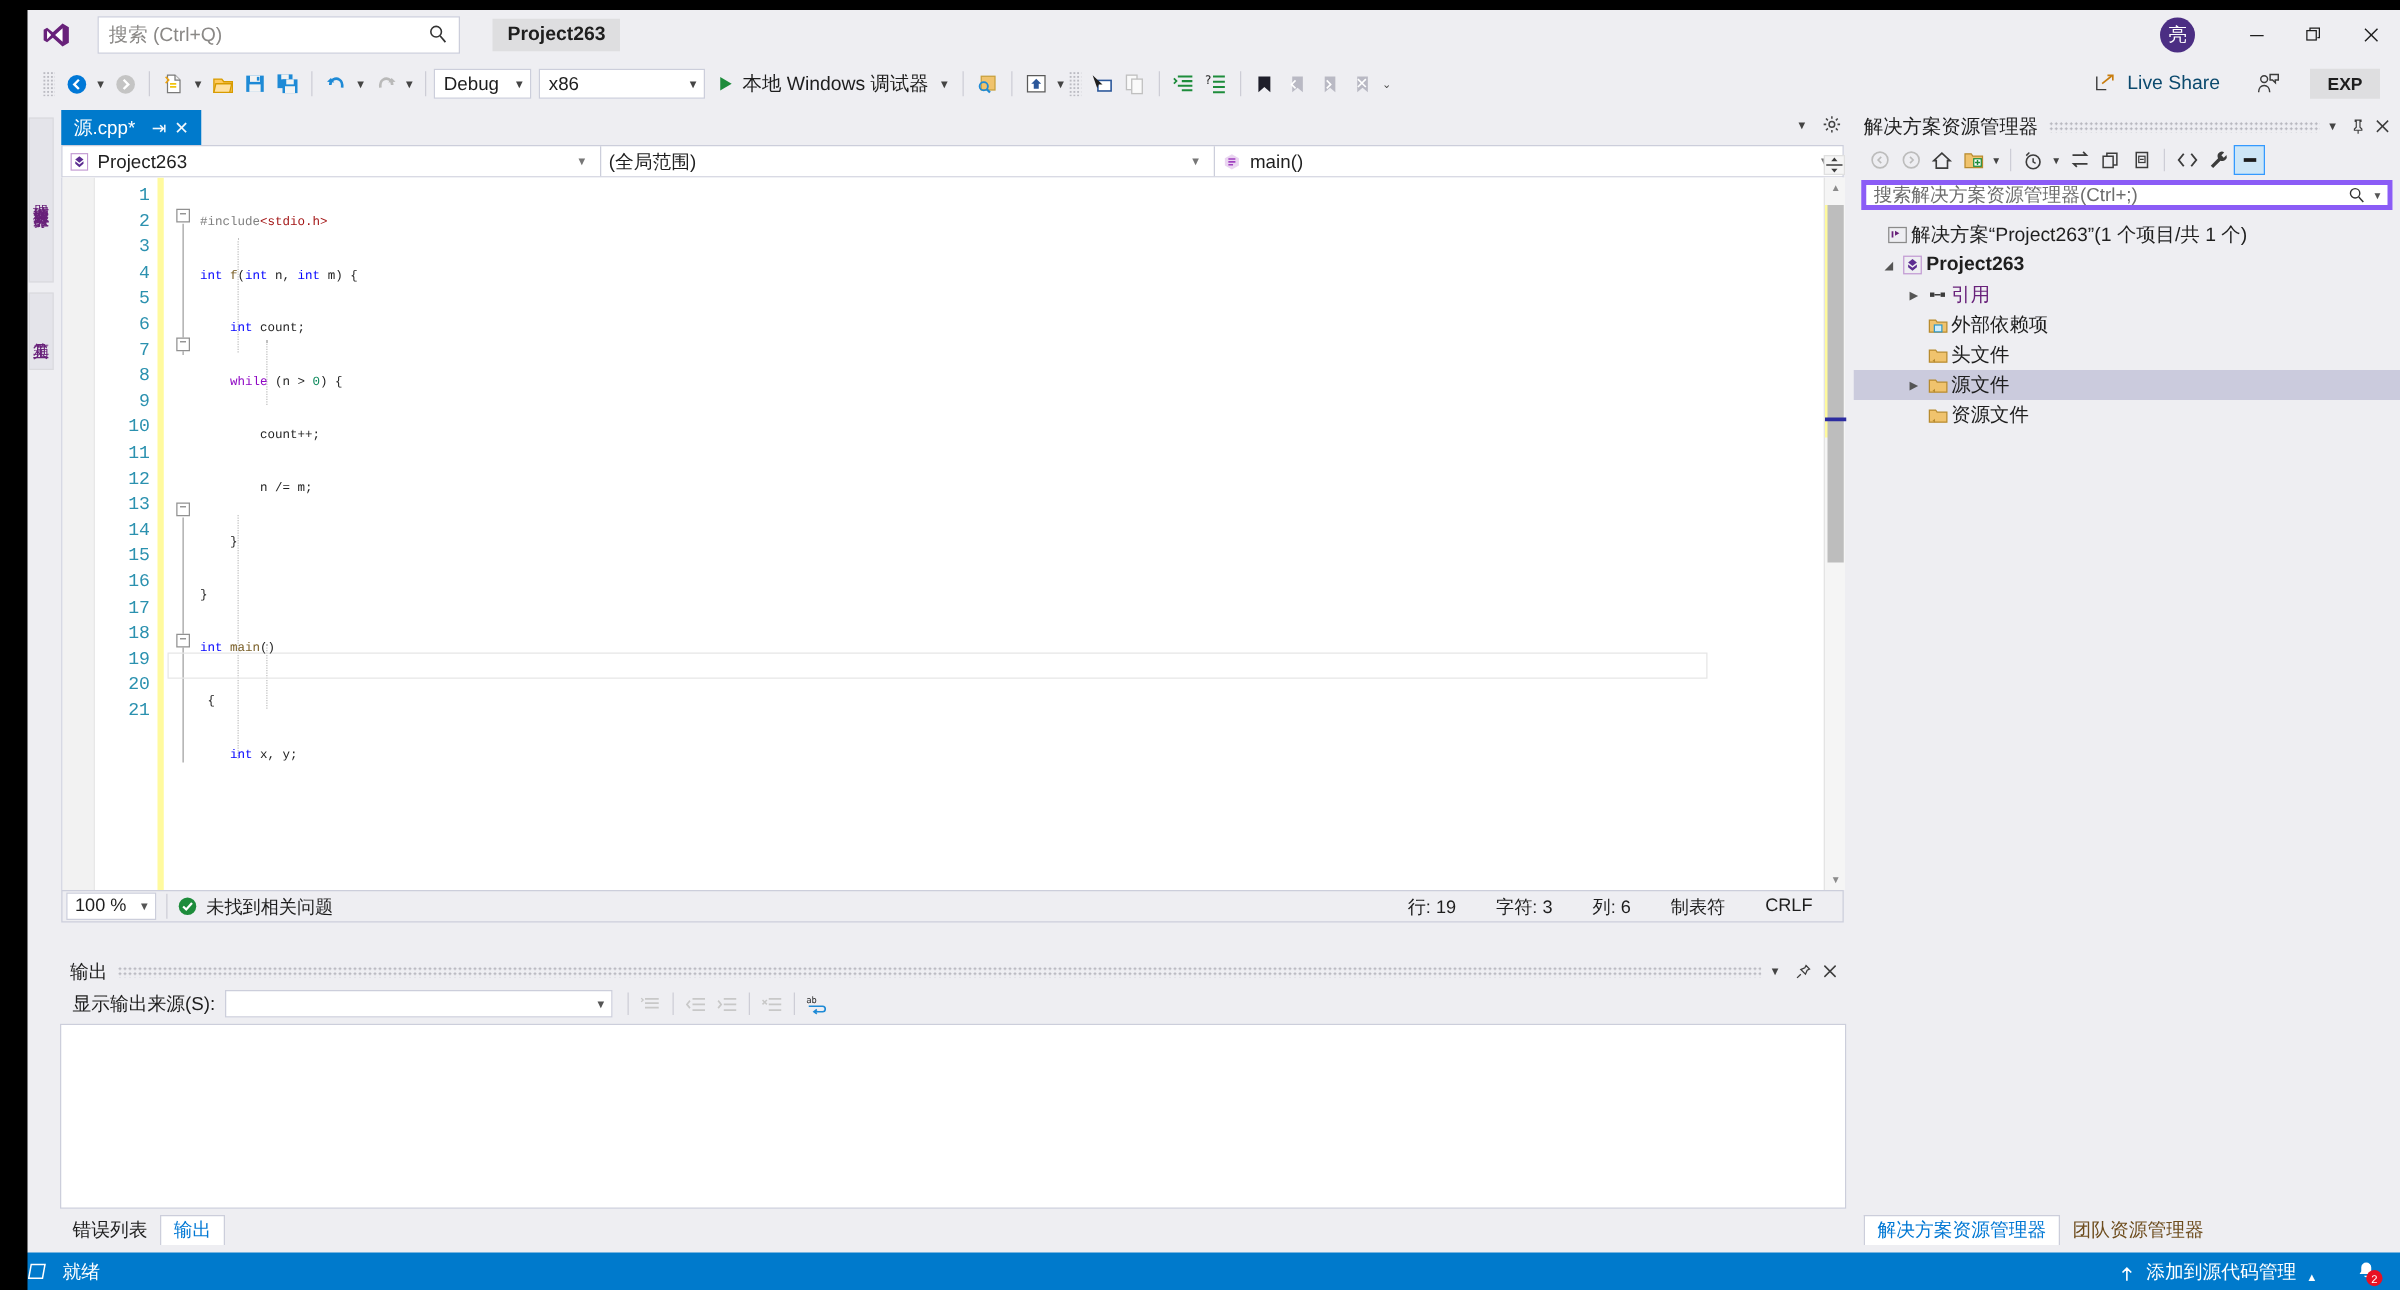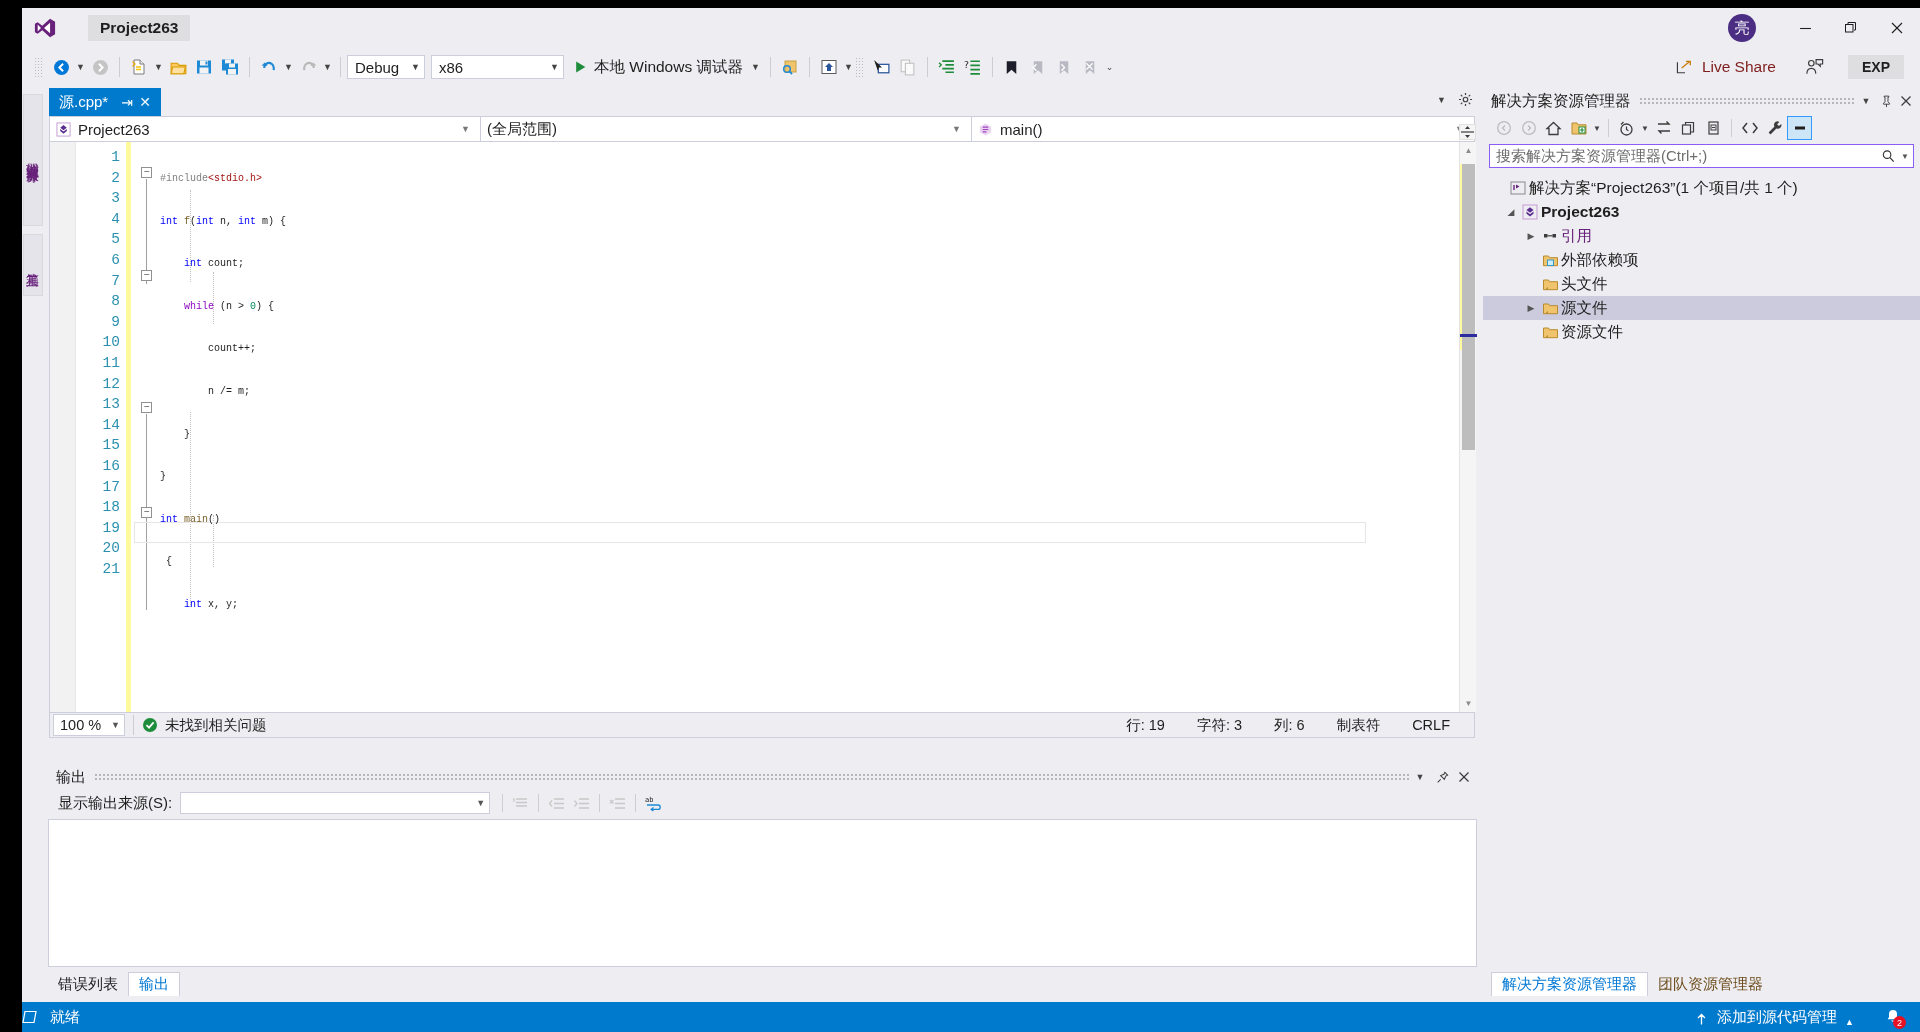--- a/index.html
+++ b/index.html
@@ -58,21 +58,21 @@
   .tb-caret { width:13px; height:26px; display:flex; align-items:center; justify-content:center; font-size:9px; color:#444;}
   .tb-sep { width:1px; height:20px; background:#cdcdd6; margin:0 6px; }
   .tb-combo {
     height:24px; border:1px solid #cccedb; background:#fff; display:flex; align-items:center;
     padding:0 4px 0 7px; font-size:15px; margin-right:6px;
   }
   .tb-combo .cval { white-space:nowrap; }
   .tb-combo .carr { margin-left:auto; padding-left:10px; font-size:9px; color:#444; }
   .tb-run { display:flex; align-items:center; padding:0 4px; height:26px; font-size:15.5px; white-space:nowrap;}
   .tb-right { margin-left:auto; display:flex; align-items:center; padding-right:16px; }
-  .liveshare { display:flex; align-items:flex-end; font-size:15.5px; color:#7f1d1d; margin-right:26px;}
+  .liveshare { display:flex; align-items:flex-start; font-size:15.5px; color:#0c4a6e; margin-right:26px;}
   .expbtn { background:#dedee0; padding:4px 14px; font-weight:bold; font-size:14px; }
 
   
   .leftdock { position:absolute; left:22px; top:88px; width:22px; height:910px; background:#eeeef2; }
   .vtab {
     position:absolute; left:1px; width:20px; background:#e4e4ea; border:1px solid #dadade;
     writing-mode:vertical-rl; text-orientation:upright;
     font-size:13px; letter-spacing:-1px; color:#68217a; text-align:center;
     padding:5px 0; line-height:19px; white-space:nowrap; overflow:hidden;
   }
@@ -170,21 +170,21 @@
   .sln { position:absolute; left:1483px; top:88px; width:437px; height:910px; background:#eeeef2; }
   .sln-head { height:26px; display:flex; align-items:center; padding:0 4px 0 8px; }
   .sln-title { font-size:15.5px; color:#1e1e1e; margin-right:8px; white-space:nowrap;}
   .sln-dots { flex:1; height:9px; background-image:radial-gradient(#b5b5bd 1px, transparent 1px); background-size:4px 4px;}
   .sln-hicon { width:20px; height:22px; display:flex; align-items:center; justify-content:center; font-size:13px; color:#444;}
   .sln-tools { height:28px; display:flex; align-items:center; padding-left:8px; }
   .st-ico { width:25px; height:24px; display:flex; align-items:center; justify-content:center;}
   .st-ico.active { border:1px solid #3399ff; background:#cde6f7;}
   .st-caret { width:12px; height:24px; display:flex; align-items:center; justify-content:center; font-size:8px; color:#444;}
   .st-sep { width:1px; height:18px; background:#cdcdd6; margin:0 5px; }
-  .sln-search { margin:2px 6px 0 6px; height:24px; background:#fff; border:1px solid #8b5cf6; display:flex; align-items:center; padding:0 4px 0 6px;}
+  .sln-search { margin:2px 6px 0 6px; height:24px; background:#fff; border:4px solid #8b5cf6; display:flex; align-items:center; padding:0 4px 0 6px;}
   .sln-search .ph { color:#6d6d6d; font-size:15px;}
   .sln-tree { position:absolute; left:0; top:88px; width:437px; }
   .tr-row { height:24px; display:flex; align-items:center; font-size:15.5px; white-space:nowrap;}
   .tr-row.sel { background:#cbcbdd; }
   .tr-exp { width:16px; text-align:center; font-size:9px; color:#555; }
   .tr-ico { width:22px; display:flex; align-items:center; justify-content:center;}
   .sln-tabs { position:absolute; left:0; bottom:2px; display:flex; align-items:flex-end; padding-left:8px;}
   .sln-tab { height:24px; padding:0 10px; font-size:15px; display:flex; align-items:center;}
   .sln-tab.active { background:#fff; border:1px solid #cccedb; border-bottom:none; color:#0078d4;}
   .sln-tab.team { color:#6e4d1e; }
@@ -216,20 +216,29 @@
   <div class="titlebar">
     <div class="vs-logo">
       <svg width="22" height="22" viewBox="0 0 24 24">
         <path d="M17.5 2 23 5.2v13.6L17.5 22 9 14.5 4 18.3 1 16.6V7.4L4 5.7l5 3.8z" fill="#68217a"></path>
         <path d="M17.5 6.2v11.6L11 12z" fill="#fff"></path>
         <path d="M4 8.2v7.6L7.6 12z" fill="#fff"></path>
       </svg>
     </div>
 
 
+    <div class="searchbox">
+      <span class="ph">搜索 (Ctrl+Q)</span>
+      <span class="mag">
+        <svg width="17" height="17" viewBox="0 0 16 16">
+            <circle cx="6.5" cy="6" r="4" fill="none" stroke="#333" stroke-width="1.2"></circle>
+            <line x1="9.6" y1="9.2" x2="13.5" y2="13.8" stroke="#333" stroke-width="1.3"></line>
+          </svg>
+      </span>
+    </div>
 
     <div class="projtag">Project263</div>
 
     <div class="titleright">
       <div class="avatar">亮</div>
       <div class="wbtn">
         <svg width="13" height="13" viewBox="0 0 12 12">
             <line x1="1" y1="6" x2="11" y2="6" stroke="#1e1e1e" stroke-width="1"></line>
           </svg>
       </div>

